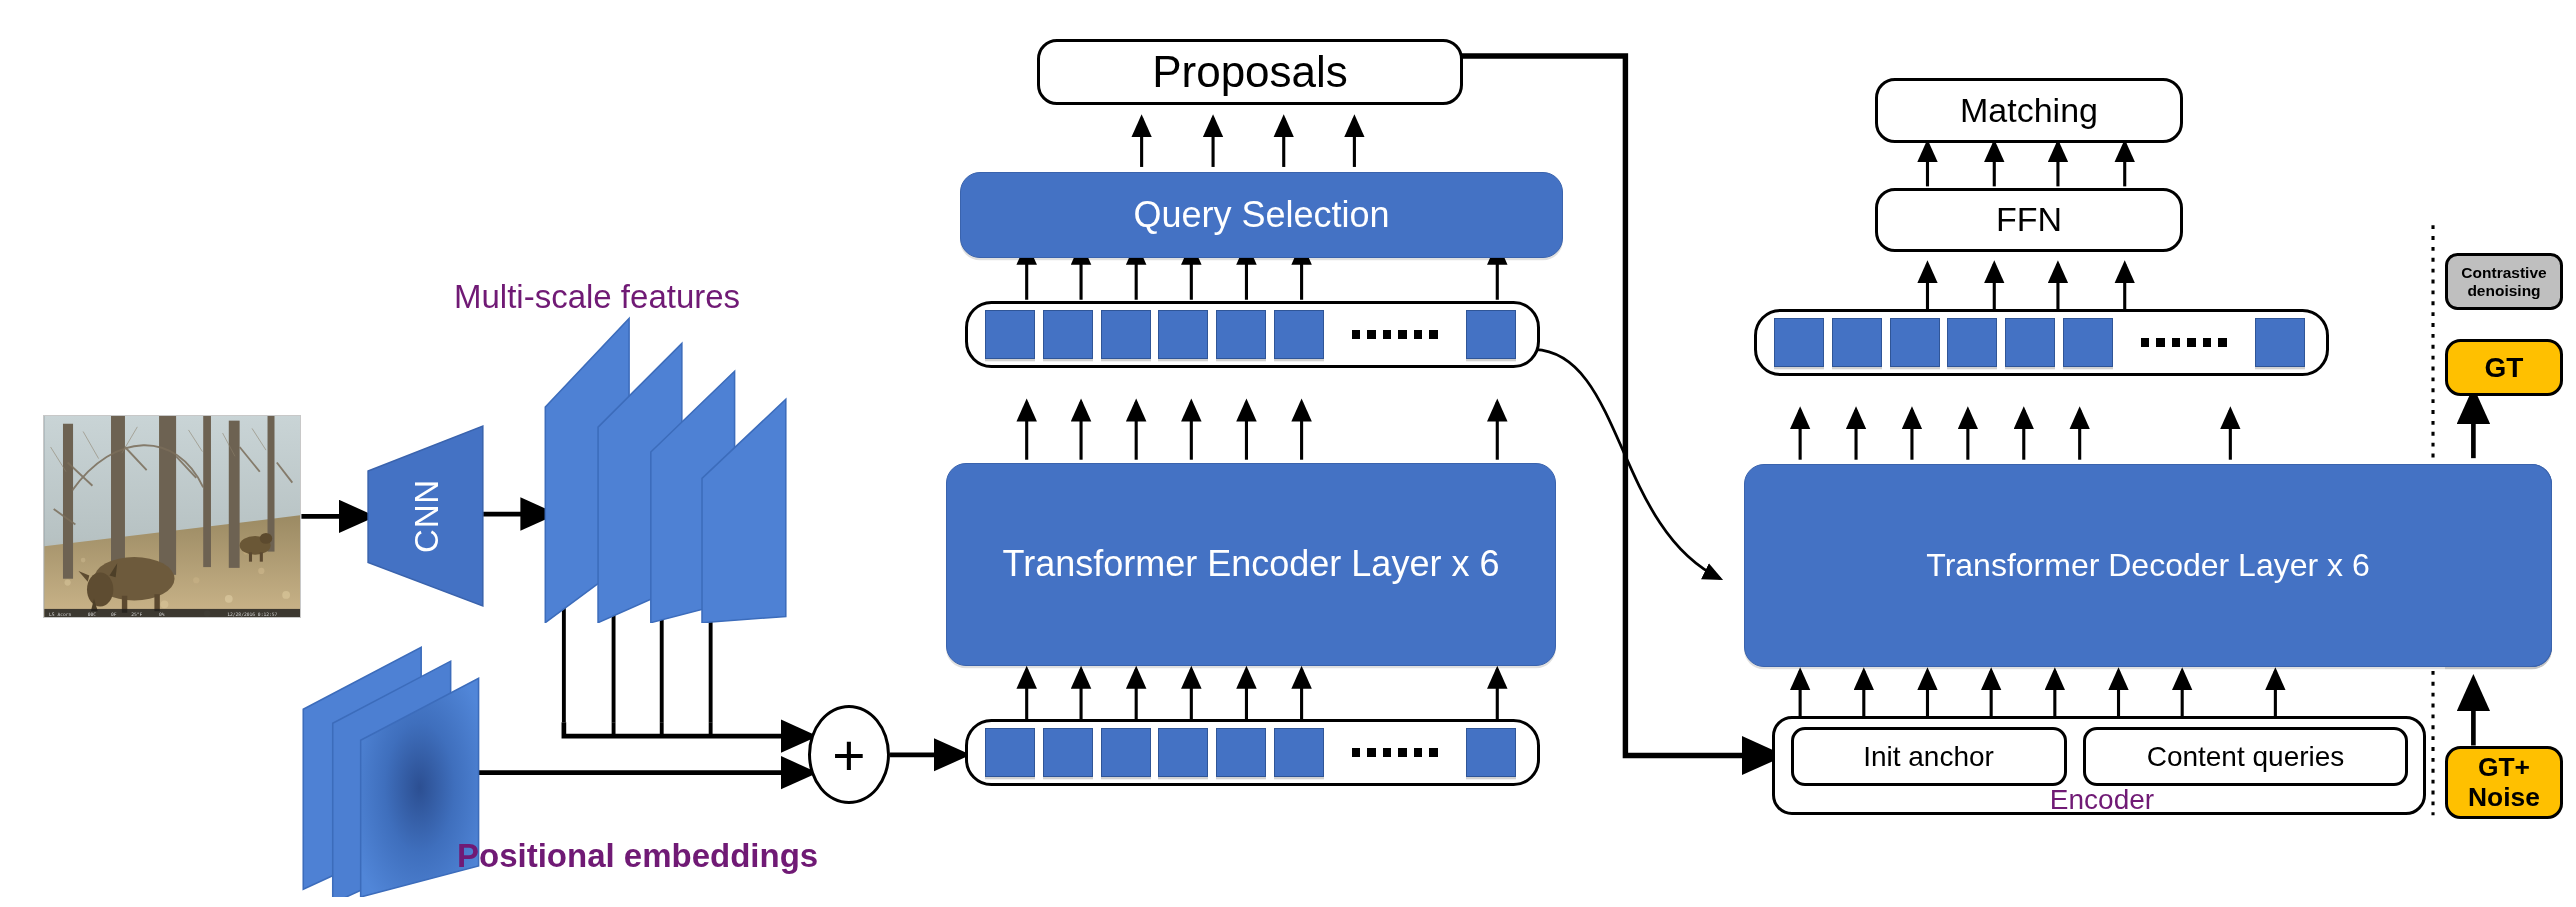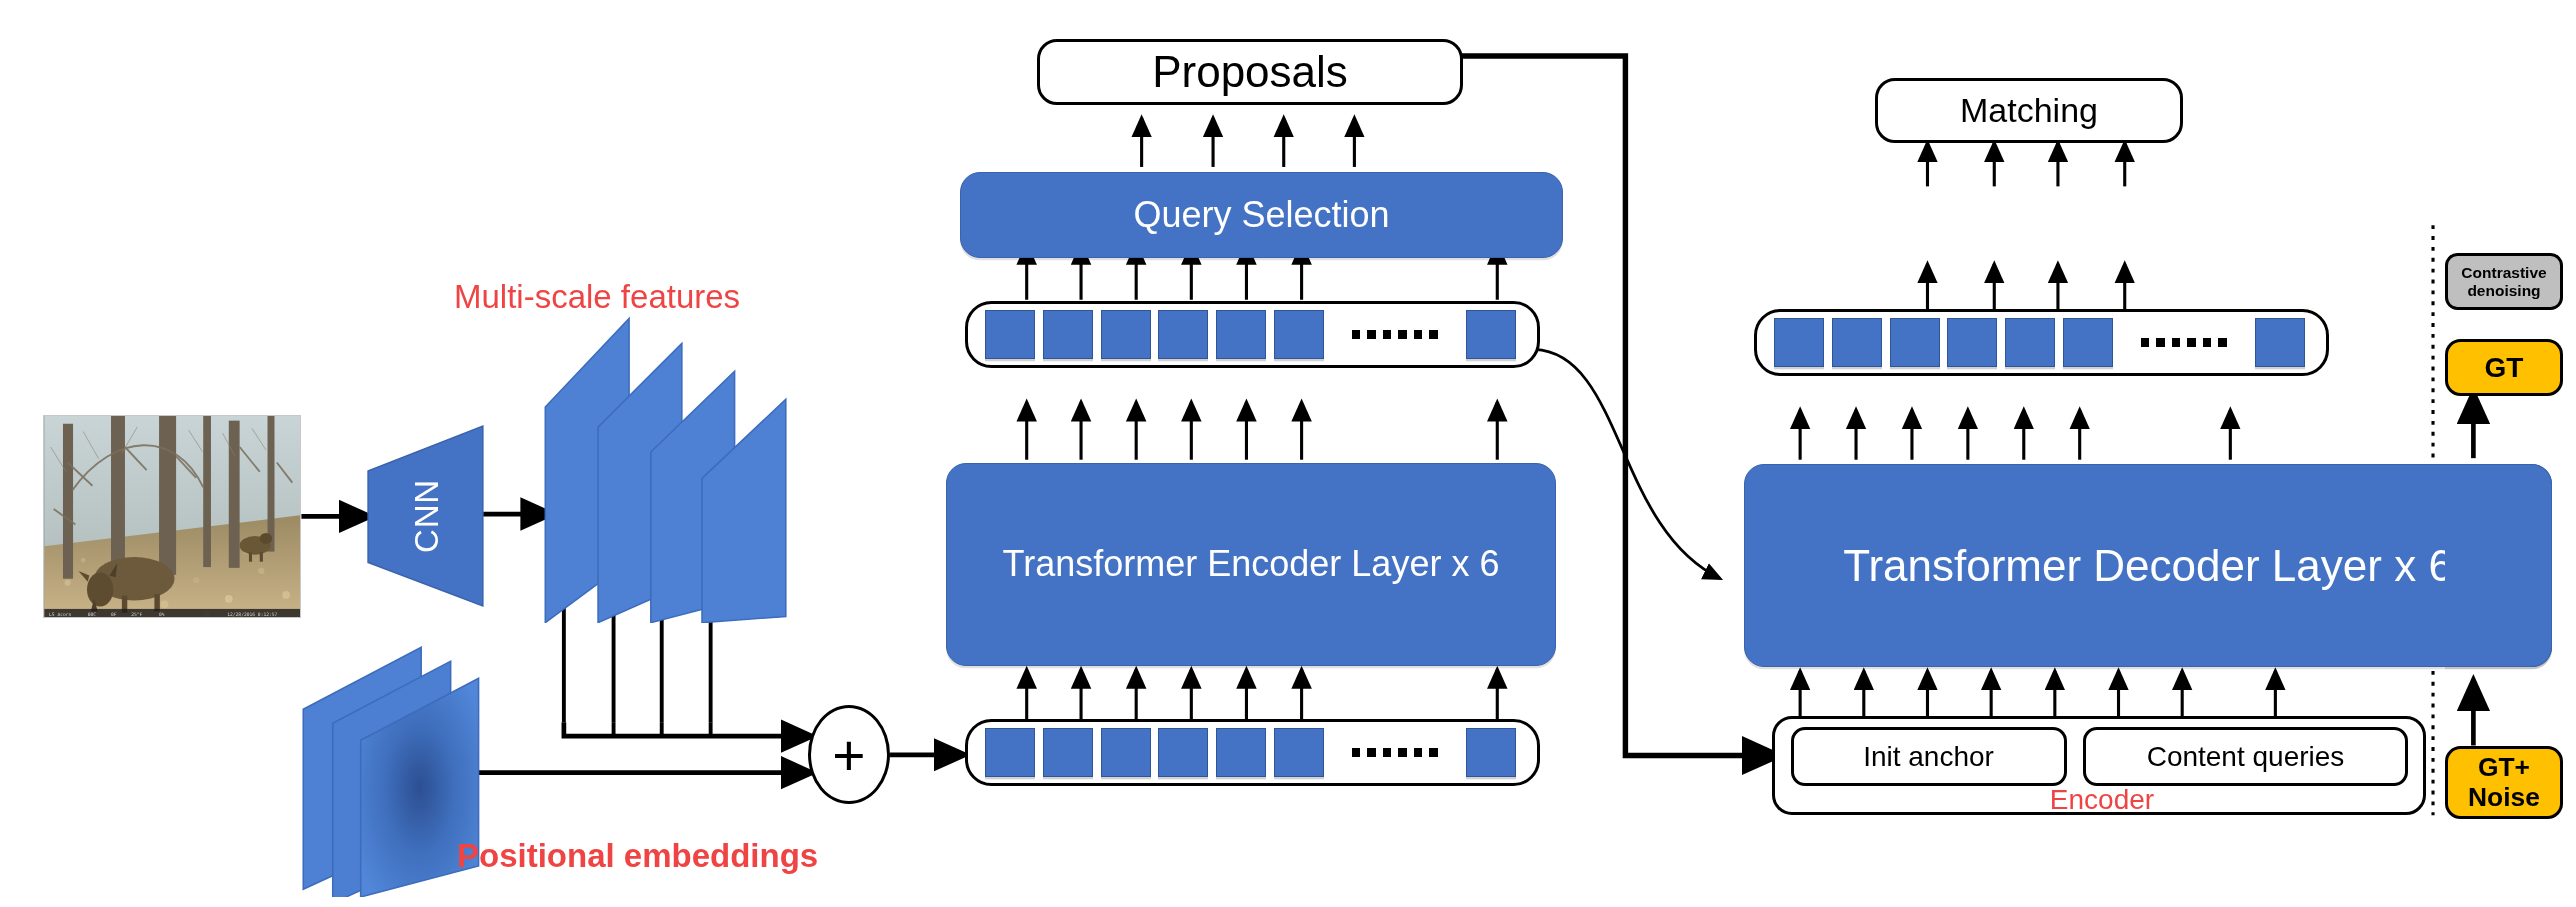--- a/index.html
+++ b/index.html
@@ -48,21 +48,21 @@
   }
   .dots i{display:block;width:8.5px;height:8.5px;background:#000;}
 
   
   .plus{
     border:3.1px solid #000;border-radius:50%;background:#fff;
     display:flex;align-items:center;justify-content:center;
     font-size:57px;color:#000;font-weight:400;
   }
 
-  .caption{color:#ef4444;white-space:nowrap;}
+  .caption{color:#701a75;white-space:nowrap;}
 
   svg.ov{position:absolute;left:0;top:0;width:2576px;height:907px;overflow:visible;pointer-events:none;}
 
   
   .photo{border:0.8px solid #c8c8c8;overflow:hidden;background:#8d9aa0;}
 </style>
 </head>
 <body>
 
 <div id="stage">
@@ -346,21 +346,21 @@
   </div>
 
   <div class="abs bbox" style="left:960px;top:172px;width:603px;height:86px;font-size:36px;">
     <span>Query Selection</span>
   </div>
 
   <div class="abs wbox" style="left:1037px;top:39px;width:426px;height:66px;font-size:44px;">
     <span>Proposals</span>
   </div>
 
-  <div class="abs bbox" style="left:1744px;top:464px;width:808px;height:203px;font-size:44px;padding:0 31px;">
+  <div class="abs bbox" style="left:1744px;top:464px;width:808px;height:203px;font-size:32px;padding:0 31px;">
     <span>Transformer Decoder Layer x 6</span>
   </div>
 
   <div class="abs strip" style="left:1754px;top:309px;width:575px;height:67px;padding:0 17px;gap:7.8px;">
     <div class="tok" style="width:48px;height:47px;"></div>
     <div class="tok" style="width:48px;height:47px;"></div>
     <div class="tok" style="width:48px;height:47px;"></div>
     <div class="tok" style="width:48px;height:47px;"></div>
     <div class="tok" style="width:48px;height:47px;"></div>
     <div class="tok" style="width:48px;height:47px;"></div>
@@ -368,20 +368,23 @@
       <i></i>
         <i></i>
         <i></i>
         <i></i>
         <i></i>
         <i></i>
     </div>
     <div class="tok" style="width:48px;height:47px;"></div>
   </div>
 
+  <div class="abs wbox" style="left:1875px;top:188px;width:308px;height:64px;font-size:34px;">
+    <span>FFN</span>
+  </div>
 
   <div class="abs wbox" style="left:1875px;top:78px;width:308px;height:65px;font-size:34px;">
     <span>Matching</span>
   </div>
 
   <div class="abs" style="left:1772px;top:716px;width:654px;height:99px;
               border:3.9px solid #000;border-radius:20px;background:#fff;">
     <div class="abs wbox" style="left:15.5px;top:7.8px;width:276px;height:59px;font-size:28px;border-width:3.1px;border-radius:14px;">
       <span>Init anchor</span>
     </div>

